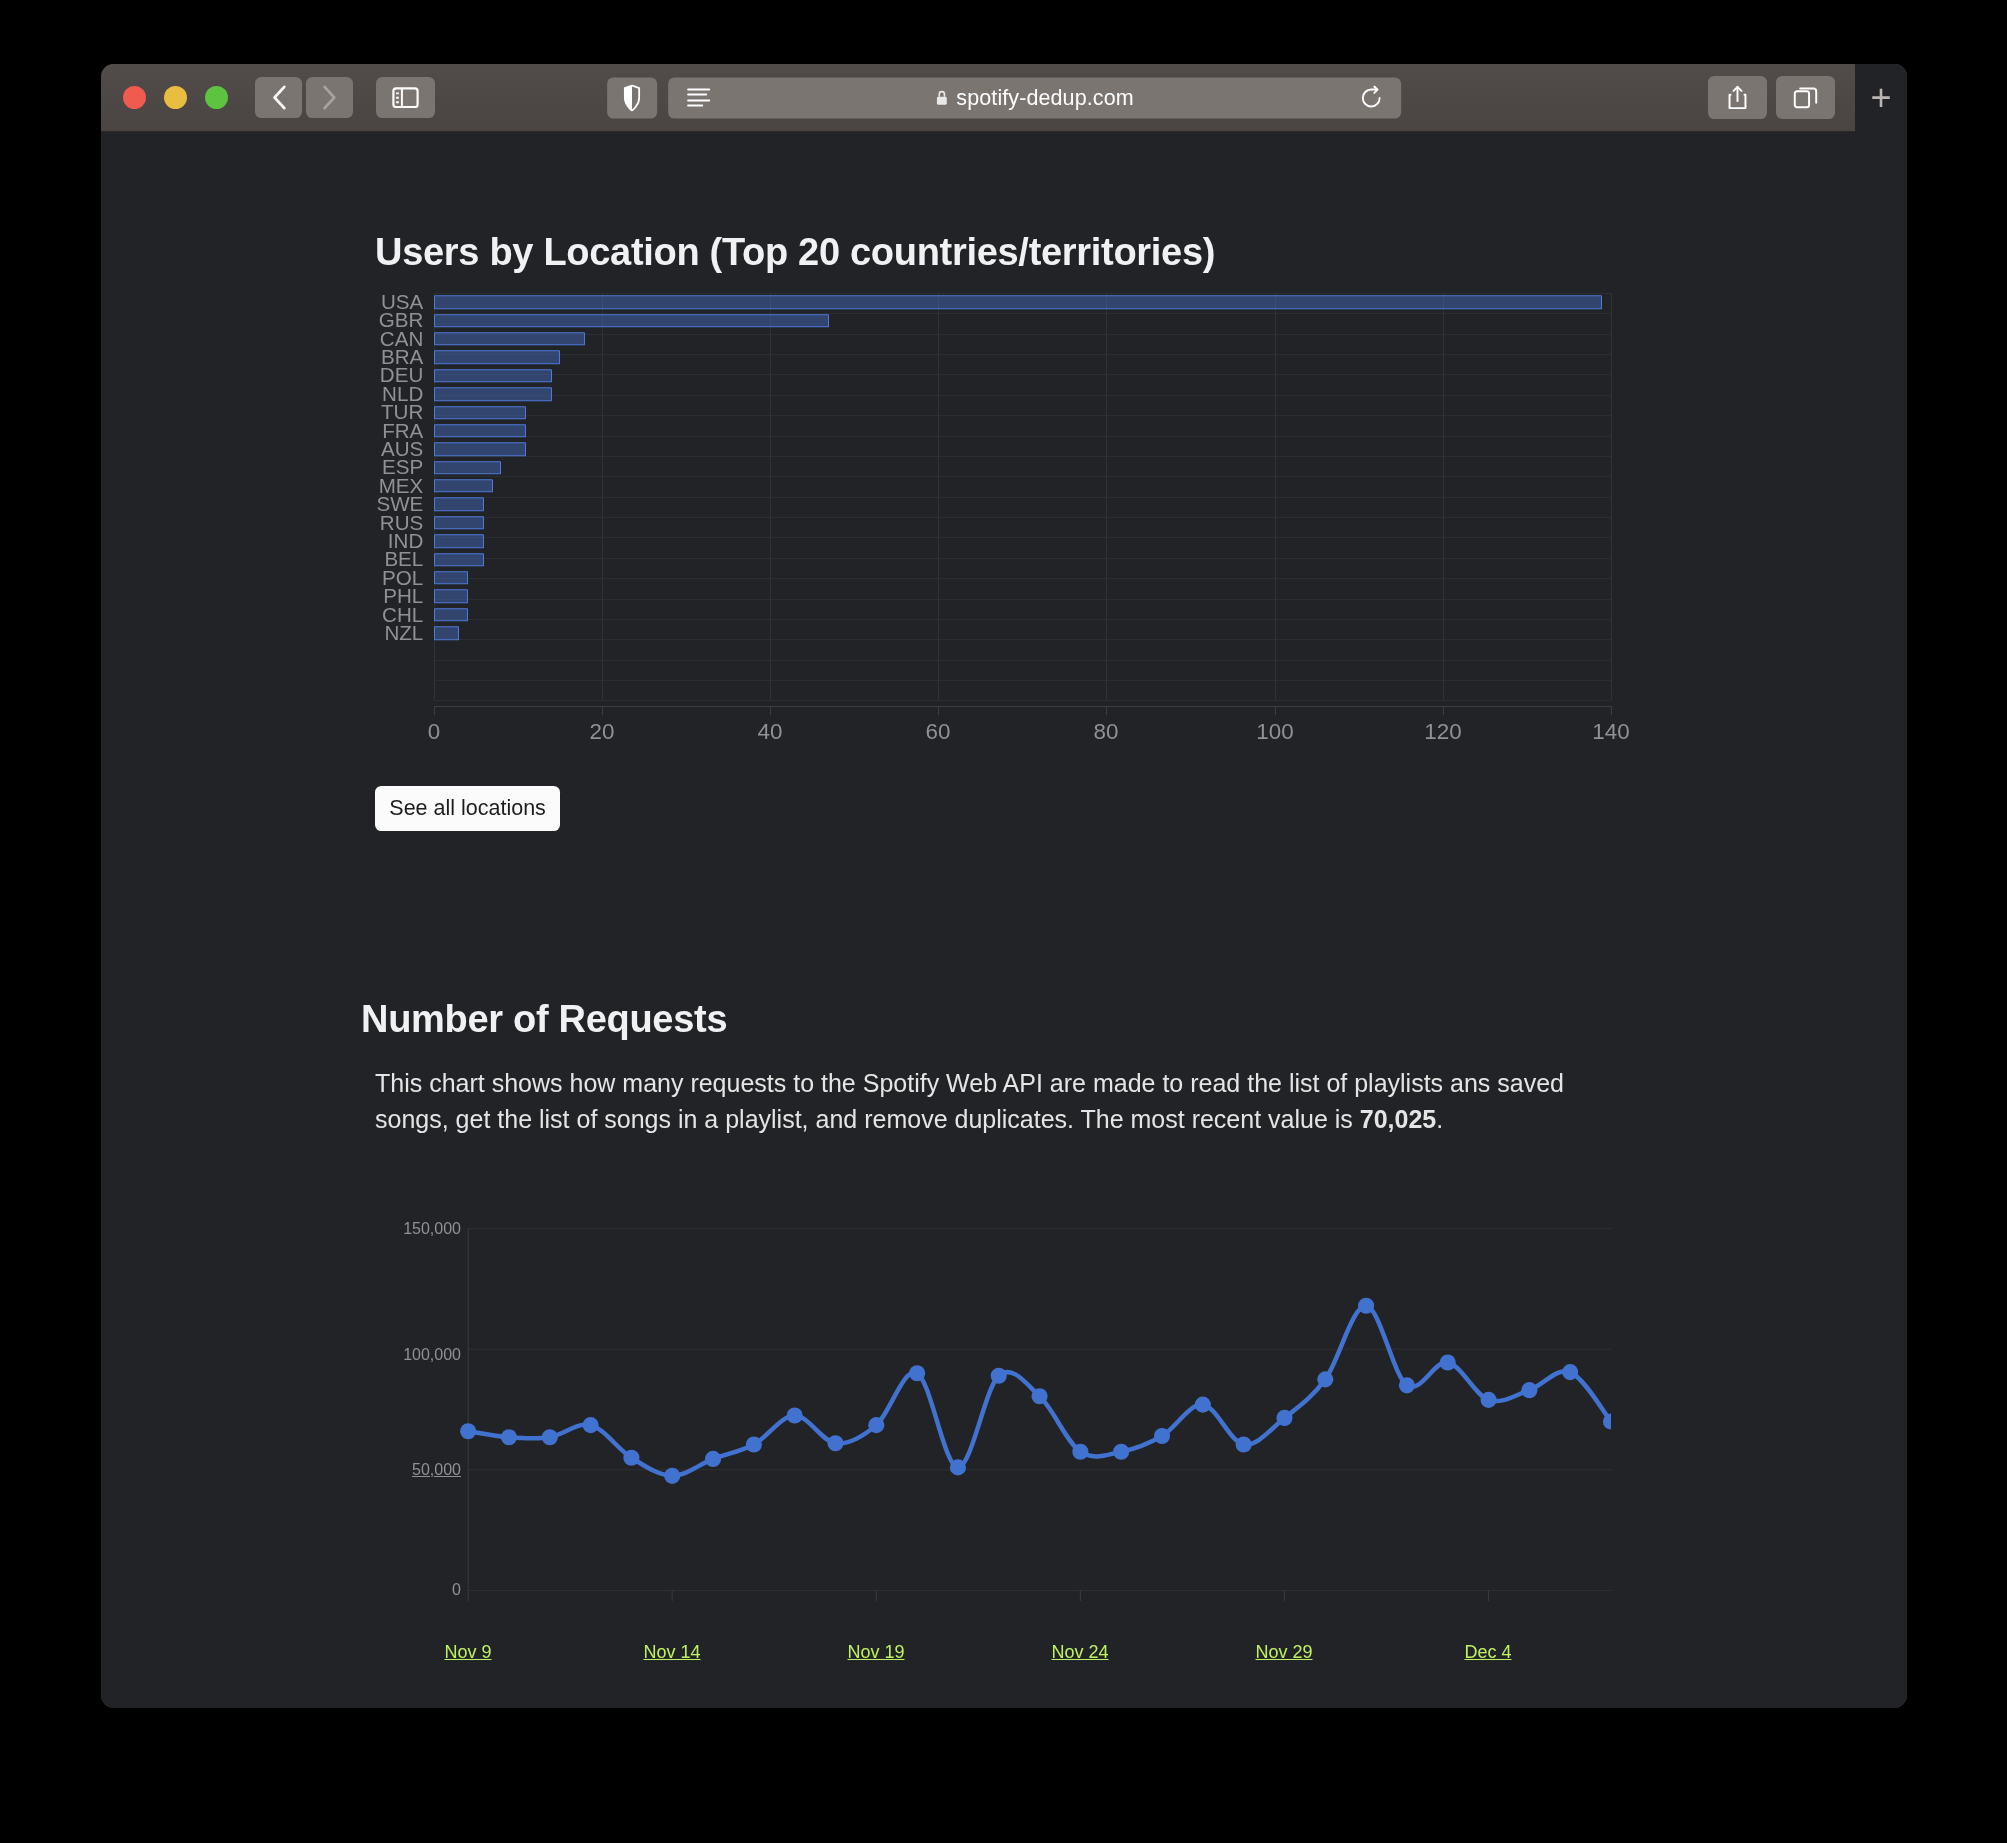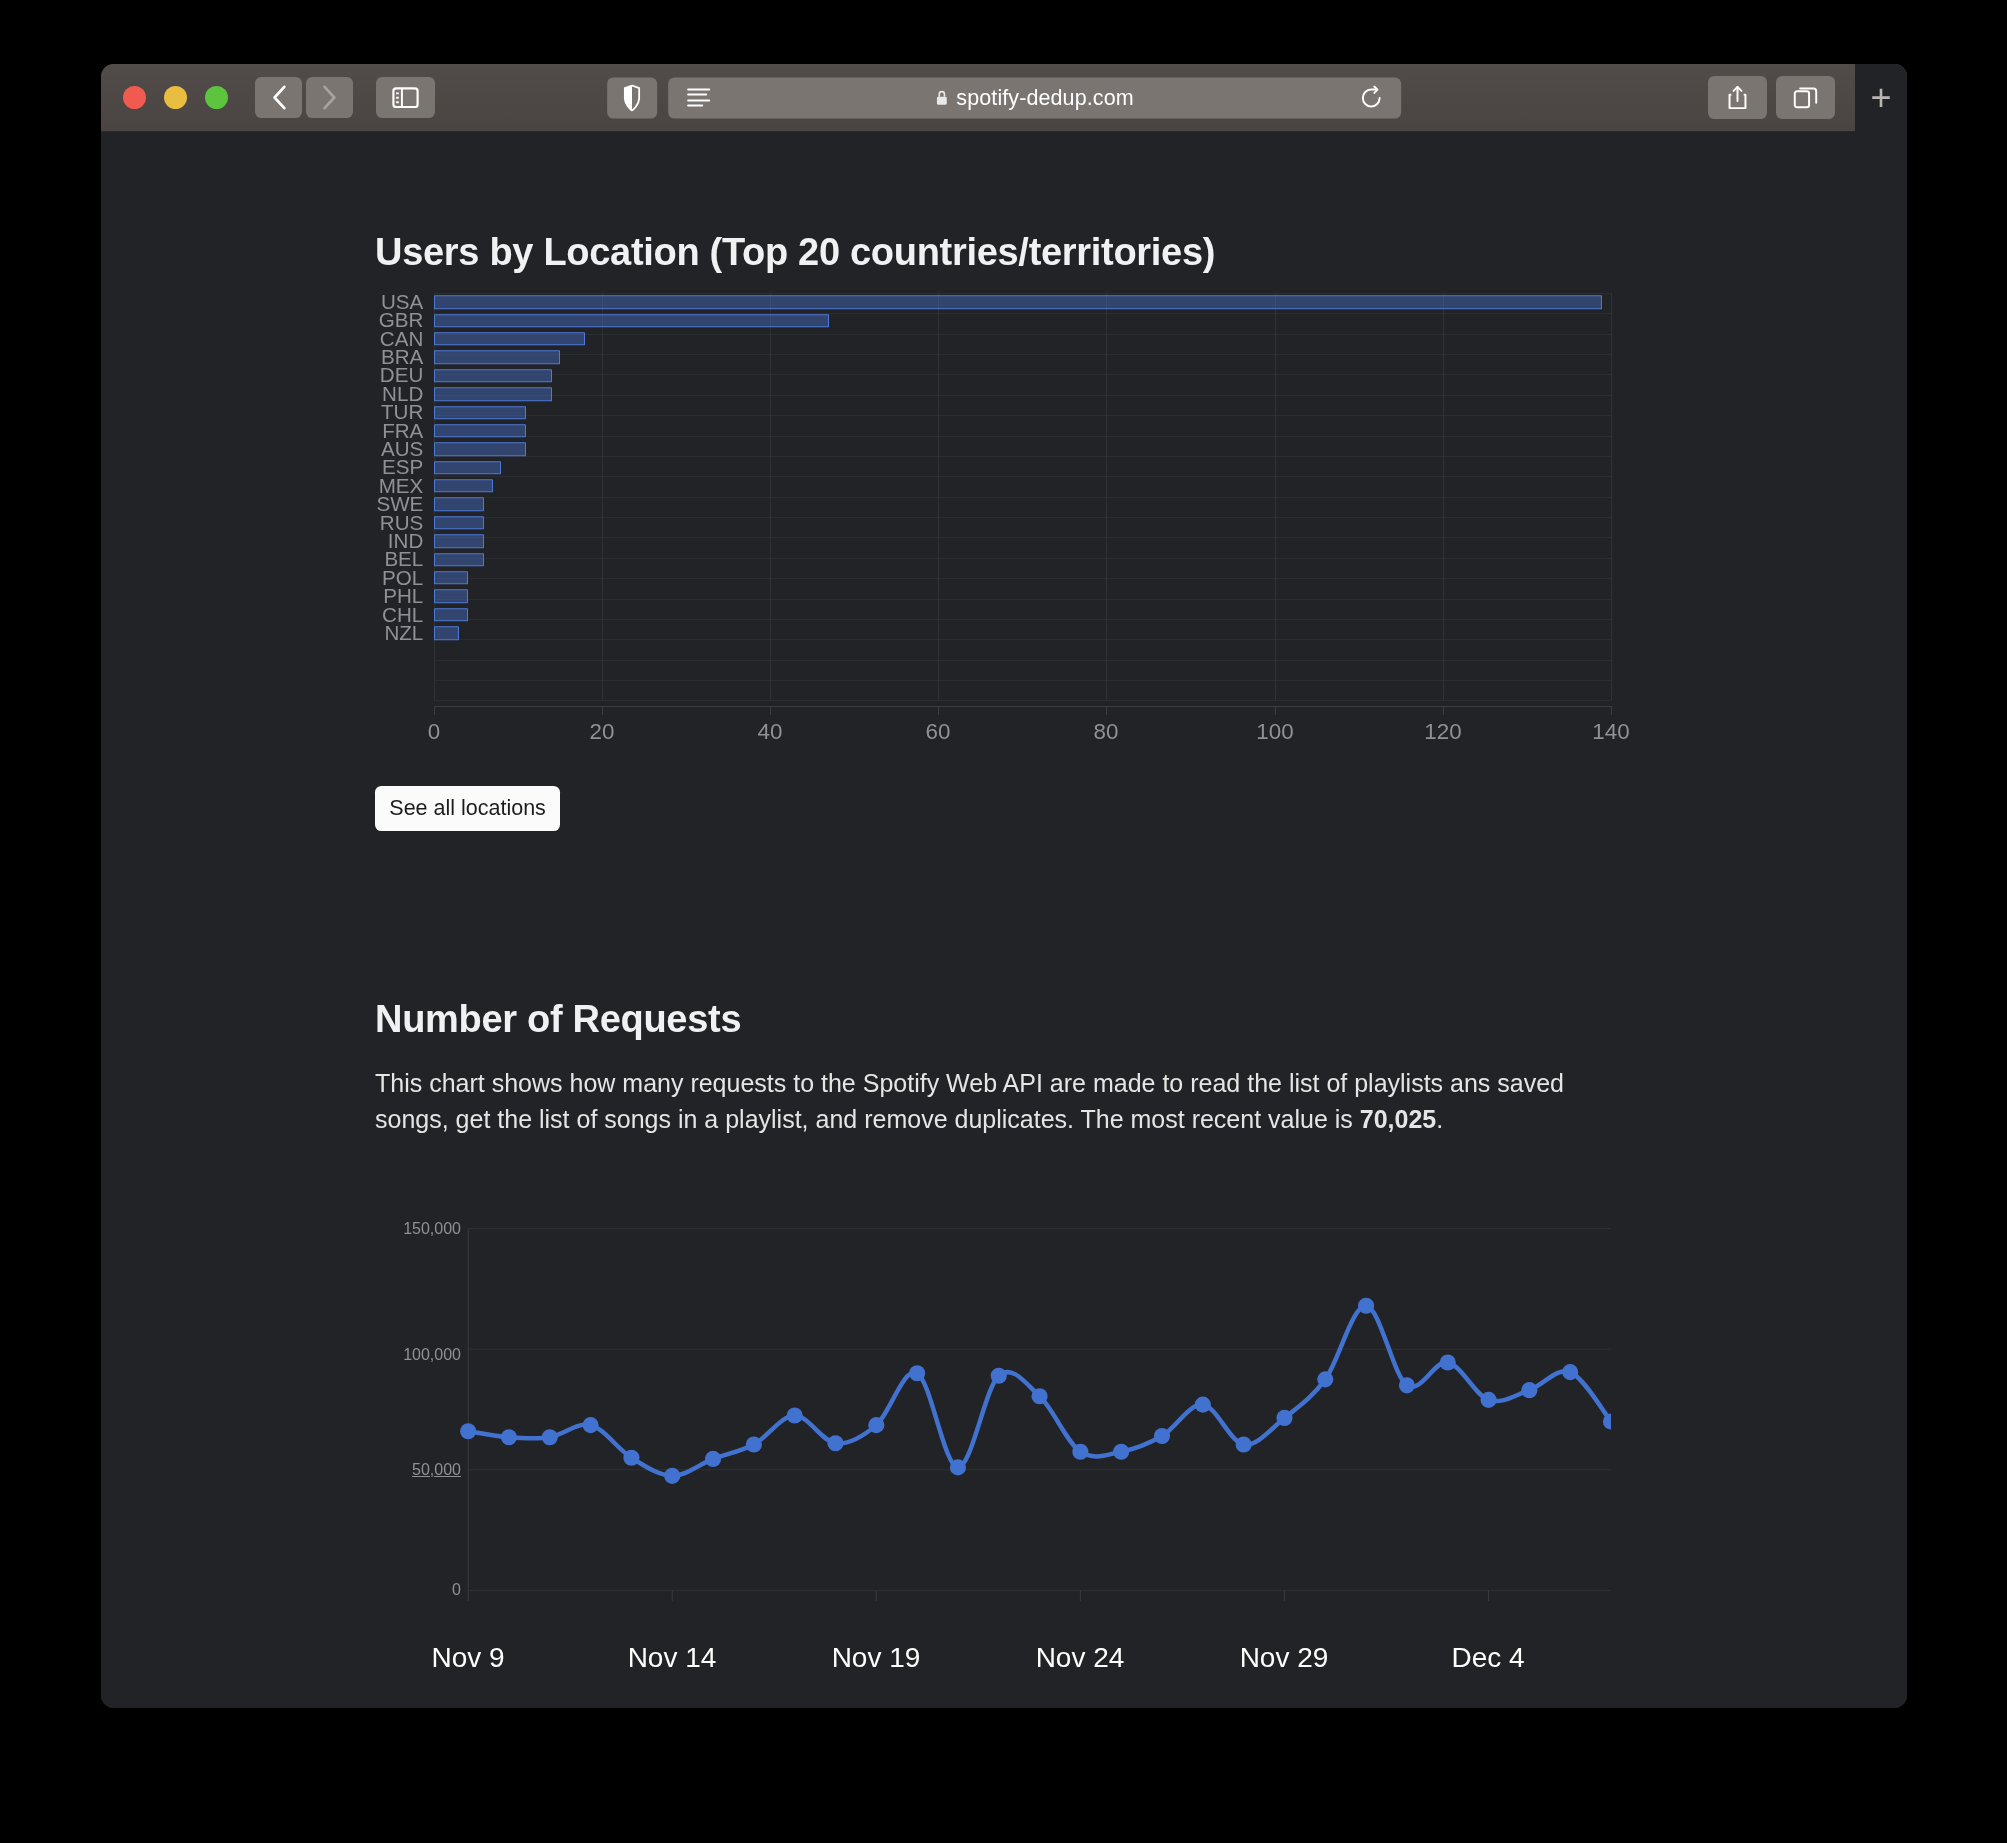--- a/index.html
+++ b/index.html
@@ -94,21 +94,21 @@
   }
 
   h2.section-title {
     position: absolute;
     font-size: 38px;
     font-weight: bold;
     color: #f0f1f2;
     letter-spacing: -0.3px;
   }
   #bar-title { left: 274px; top: 99px; }
-  #req-title { left: 274px; top: 866px; }
+  #req-title { left: 260px; top: 866px; }
 
   #req-desc {
     position: absolute;
     left: 274px; top: 933px;
     width: 1205px;
     font-size: 25px;
     line-height: 1.45;
     color: #e5e5e5;
   }
   #req-desc b { font-weight: bold; }
@@ -200,22 +200,23 @@
     right: 0;
     transform: translateY(-50%);
     font-size: 16px; color: #8e9195;
     white-space: nowrap;
   }
   #y-labels { position: absolute; left: 0; top: 0; width: 86px; height: 100%; }
   #x-labels { position: absolute; left: 93px; top: 426px; right: 0; height: 36px; }
   .x-tick-label {
     position: absolute;
     transform: translateX(-50%);
-    font-size: 28px; color: #ffffff;
+    font-size: 18px; color: #bef264;
     white-space: nowrap;
+    text-decoration: underline;
   }
 </style>
 </head>
 <body>
 
 <div id="browser-window">
 
   <div id="toolbar">
 
     <div class="traffic-lights">

